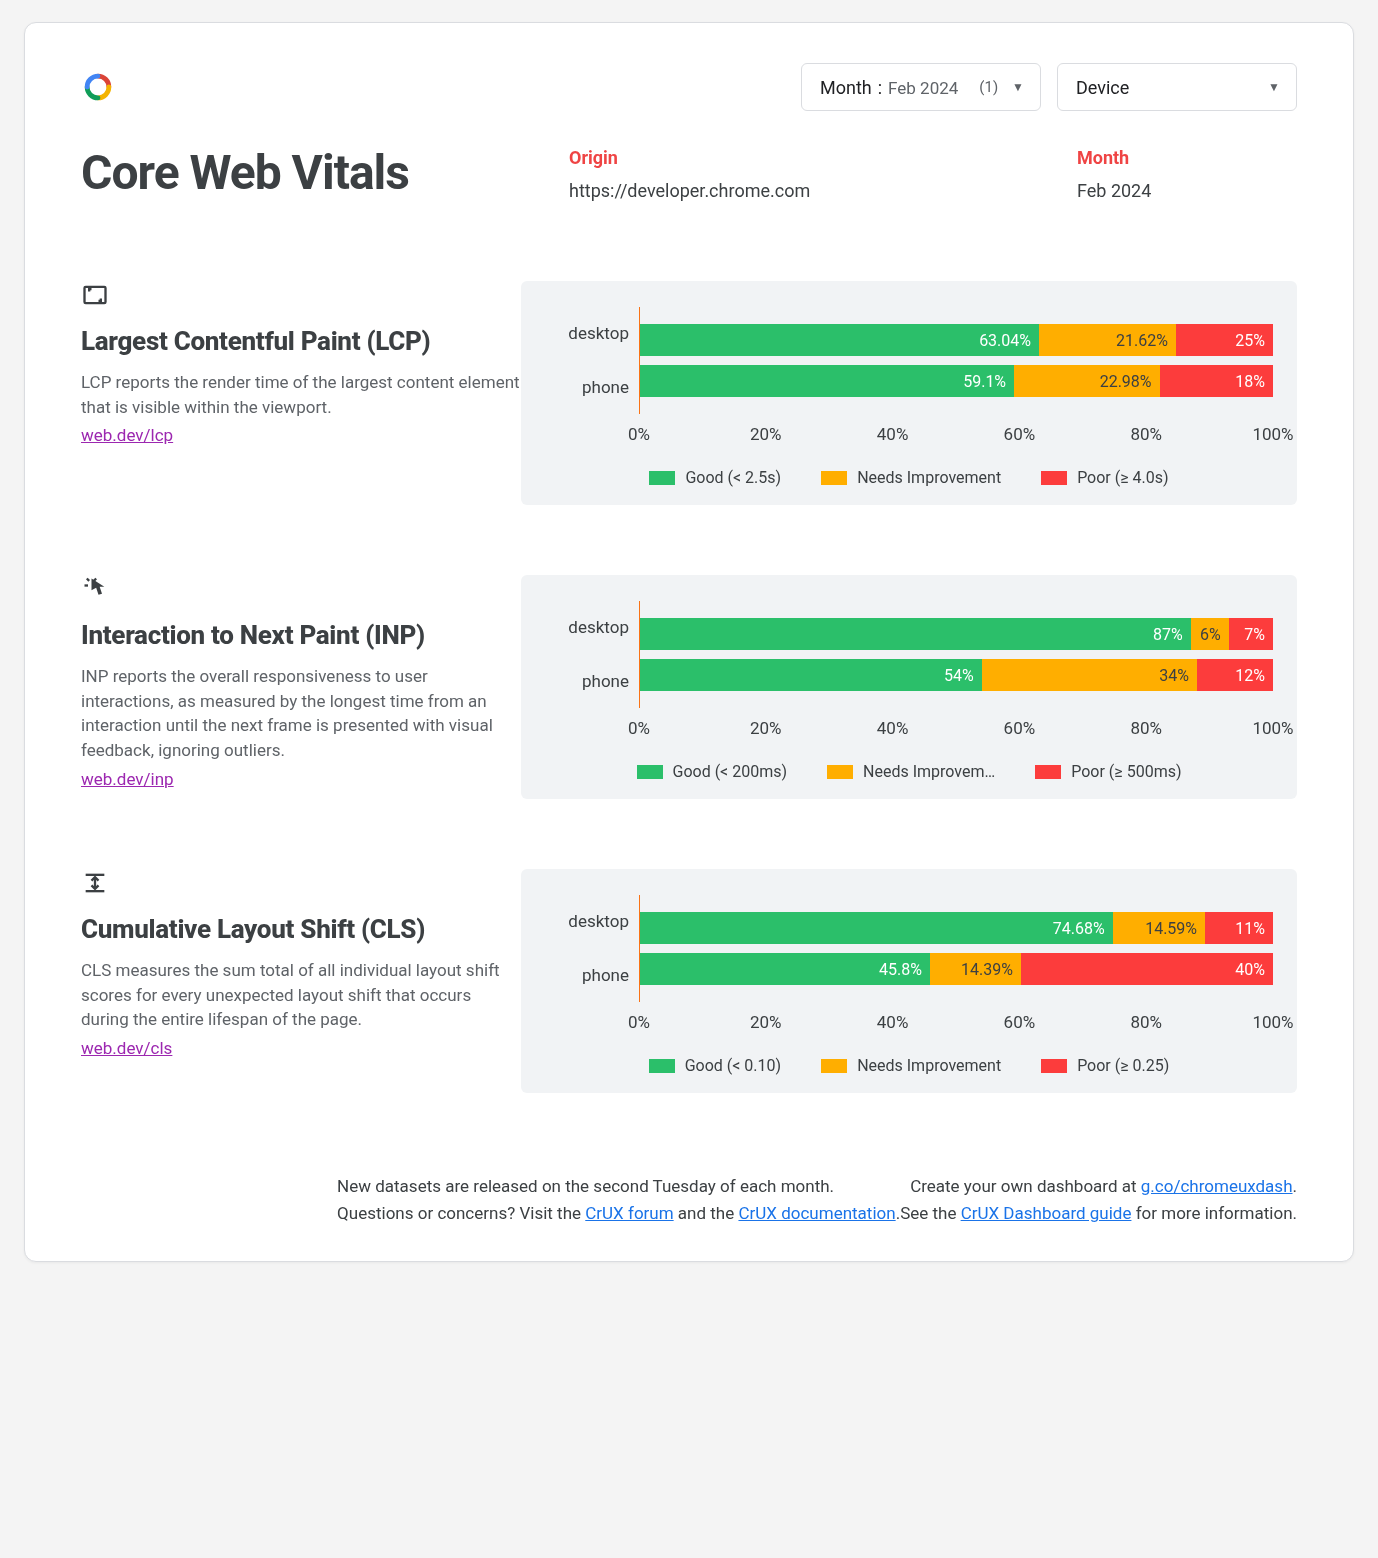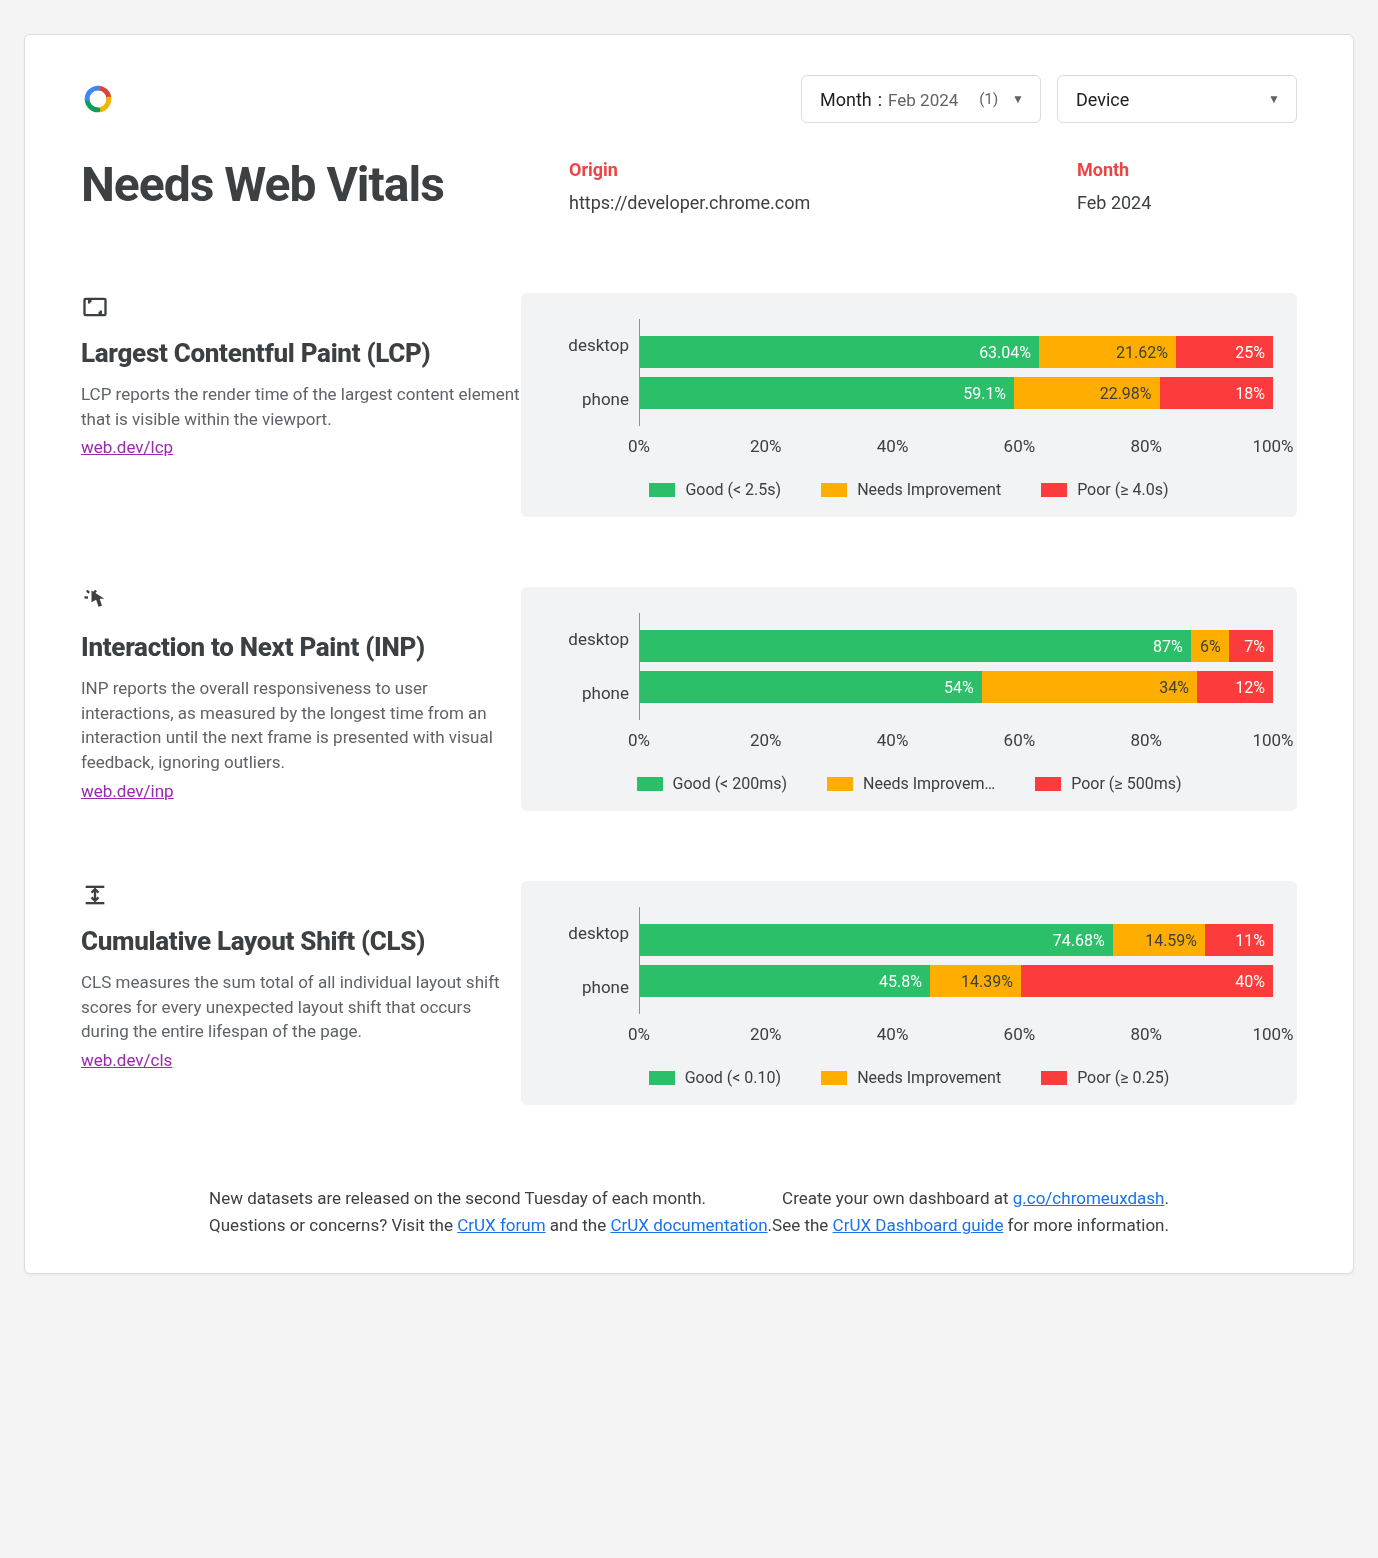--- a/index.html
+++ b/index.html
@@ -10,24 +10,24 @@
     --muted:#5f6368;
     --link:#9c27b0;
     --border:#dadce0;
     --chartbg:#f1f3f5;
     --axis-tick:#5f6368;
   }
   html,body{margin:0;padding:0;background:#f4f4f4;font-family:Roboto,Helvetica,Arial,sans-serif;color:var(--text);}
   .page-wrap{padding:18px;}
   .card{
     width:1330px;
-    margin:16px auto;
+    margin:4px auto;
     background:#fff;
     border:1px solid var(--border);
-    border-radius:6px;
+    border-radius:12px;
     padding:40px 56px 34px 56px;
     box-sizing:border-box;
     box-shadow:0 1px 3px rgba(0,0,0,0.05);
   }
   .topbar{display:flex;align-items:center;justify-content:space-between;margin-bottom:36px;}
   .logo svg{width:34px;height:34px;display:block;}
   .selectors{display:flex;gap:16px;}
   .selector{
     border:1px solid var(--border);
     border-radius:6px;
@@ -65,21 +65,21 @@
   .chart-ylabels span{height:32px;display:flex;align-items:center;justify-content:flex-end;}
   .chart-bars{flex:1;position:relative;border-left:1px solid #f97316;padding:8px 0;}
   .bar-row{height:32px;display:flex;margin:9px 0;}
   .seg{height:100%;display:flex;align-items:center;justify-content:flex-end;padding-right:8px;font-size:16px;color:#fff;white-space:nowrap;box-sizing:border-box;}
   .seg.orange{color:#3c4043;}
   .xaxis-container{position:relative;height:22px;margin-left:94px;margin-top:10px;}
   .legend{display:flex;justify-content:center;gap:40px;margin-top:22px;font-size:16px;color:#3c4043;}
   .legend-item{display:flex;align-items:center;gap:10px;max-width:200px;}
   .legend-item .txt{overflow:hidden;text-overflow:ellipsis;white-space:nowrap;}
   .swatch{width:26px;height:14px;}
-  .footer{display:flex;justify-content:center;font-size:17px;color:#3c4043;line-height:1.6;}
+  .footer{display:flex;justify-content:flex-end;font-size:17px;color:#3c4043;line-height:1.6;}
   .footer a{color:#1a73e8;text-decoration:underline;cursor:pointer;}
 </style>
 </head>
 <body>
 
 <div class="page-wrap">
   <div class="card">
 
     <div class="topbar">
       <div class="logo">
@@ -103,21 +103,21 @@
           </span>
         </div>
         <div class="selector">
           <span>Device</span>
           <span class="caret">▼</span>
         </div>
       </div>
     </div>
 
     <div class="header-row">
-      <div class="page-title">Needs Web Vitals</div>
+      <div class="page-title">Core Web Vitals</div>
       <div class="header-field">
         <div class="label">Origin</div>
         <div class="val">https://developer.chrome.com</div>
       </div>
       <div class="header-field" style="flex:0 0 220px;">
         <div class="label">Month</div>
         <div class="val">Feb 2024</div>
       </div>
     </div>
 

